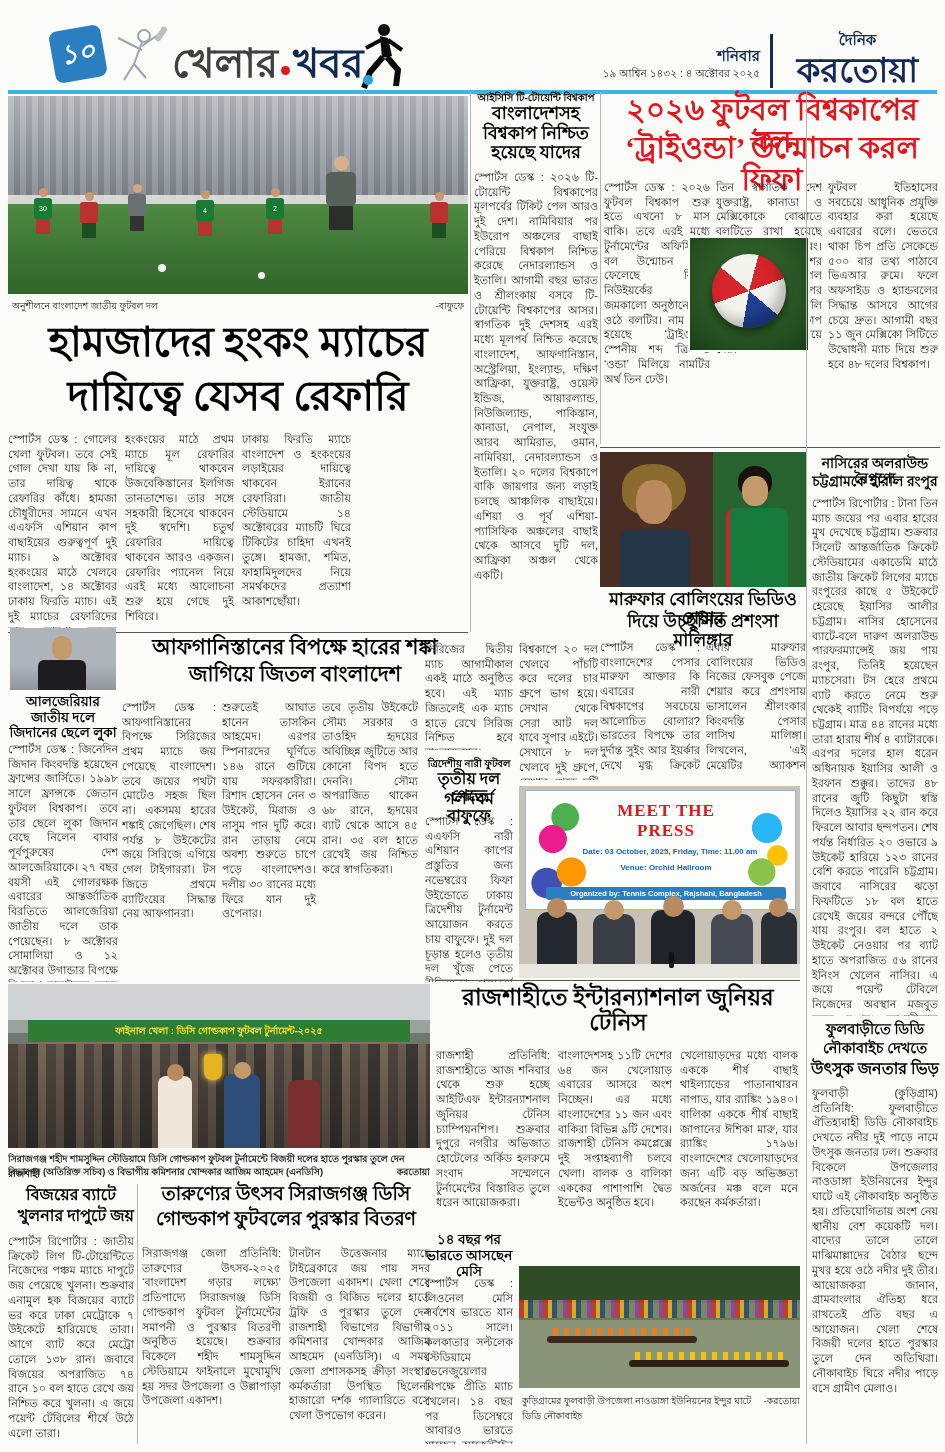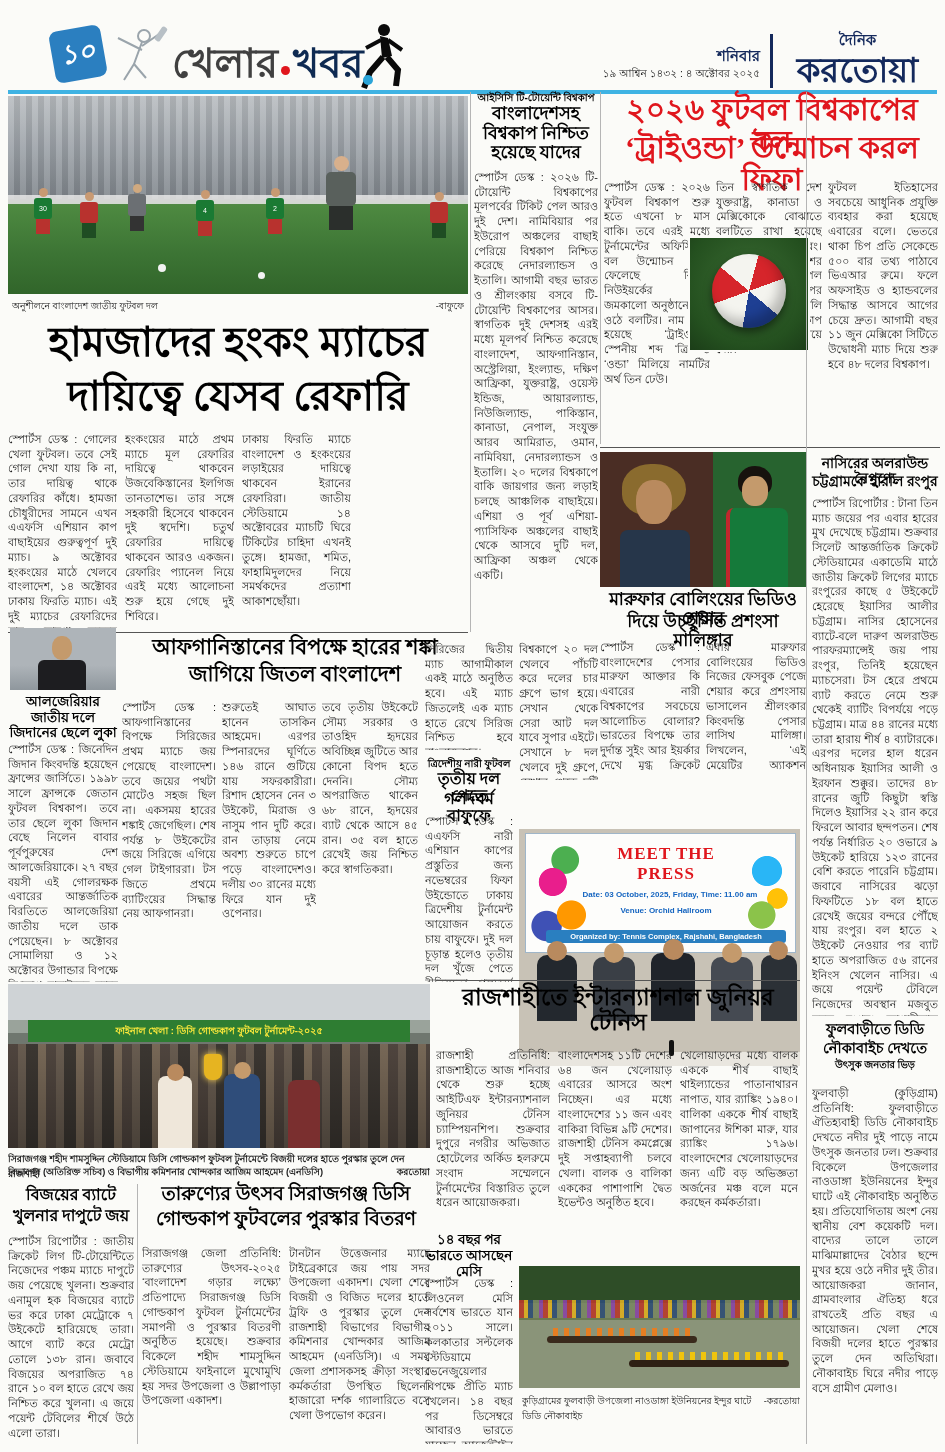--- a/index.html
+++ b/index.html
@@ -160,21 +160,21 @@
   <div class="abs body-text" style="left:122px;top:700px;width:94px;height:282px;">স্পোর্টস ডেস্ক : আফগানিস্তানের বিপক্ষে সিরিজের প্রথম ম্যাচে জয় পেয়েছে বাংলাদেশ। তবে জয়ের পথটা মোটেও সহজ ছিল না। একসময় হারের শঙ্কাই জেগেছিল। শেষ পর্যন্ত ৮ উইকেটের জয়ে সিরিজে এগিয়ে গেল টাইগাররা। টস জিতে প্রথমে ব্যাটিংয়ের সিদ্ধান্ত নেয় আফগানরা।</div>
   <div class="abs body-text" style="left:222px;top:700px;width:94px;height:282px;">শুরুতেই আঘাত হানেন তাসকিন আহমেদ। এরপর স্পিনারদের ঘূর্ণিতে ১৪৬ রানে গুটিয়ে যায় সফরকারীরা। রিশাদ হোসেন নেন ৩ উইকেট, মিরাজ ও নাসুম পান দুটি করে। রান তাড়ায় নেমে অবশ্য শুরুতে চাপে পড়ে বাংলাদেশও। দলীয় ৩০ রানের মধ্যে ফিরে যান দুই ওপেনার।</div>
   <div class="abs body-text" style="left:322px;top:700px;width:96px;height:282px;">তবে তৃতীয় উইকেটে সৌম্য সরকার ও তাওহিদ হৃদয়ের অবিচ্ছিন্ন জুটিতে আর কোনো বিপদ হতে দেননি। সৌম্য অপরাজিত থাকেন ৬৮ রানে, হৃদয়ের ব্যাট থেকে আসে ৪৫ রান। ৩৫ বল হাতে রেখেই জয় নিশ্চিত করে স্বাগতিকরা।</div>
   <div class="abs body-text" style="left:425px;top:642px;width:88px;height:108px;">সিরিজের দ্বিতীয় ম্যাচ আগামীকাল একই মাঠে অনুষ্ঠিত হবে। এই ম্যাচ জিতলেই এক ম্যাচ হাতে রেখে সিরিজ নিশ্চিত হবে বাংলাদেশের।</div>
 
   <div class="abs kicker" style="left:425px;top:756px;width:88px;font-size:10px;">ত্রিদেশীয় নারী ফুটবল</div>
   <div class="abs hl" style="left:425px;top:770px;width:88px;font-size:16px;">তৃতীয় দল পেতে</div>
   <div class="abs hl" style="left:425px;top:790px;width:88px;font-size:16px;">গলদঘর্ম বাফুফে</div>
   <div class="abs body-text" style="left:425px;top:814px;width:88px;height:168px;">স্পোর্টস ডেস্ক : এএফসি নারী এশিয়ান কাপের প্রস্তুতির জন্য নভেম্বরের ফিফা উইন্ডোতে ঢাকায় ত্রিদেশীয় টুর্নামেন্ট আয়োজন করতে চায় বাফুফে। দুই দল চূড়ান্ত হলেও তৃতীয় দল খুঁজে পেতে রীতিমতো গলদঘর্ম অবস্থা ফেডারেশনের। কয়েকটি দেশকে প্রস্তাব পাঠানো হলেও এখনো সাড়া মেলেনি।</div>
 
-  <div class="photo" style="left:519px;top:786px;width:281px;height:237px;background:#c8c2b6;margin-top:43px;">
+  <div class="photo" style="left:519px;top:786px;width:281px;height:192px;background:#c8c2b6;">
     <div style="position:absolute;left:6px;top:4px;width:269px;height:118px;background:#fdfdfb;border:1px solid #9fb6c9;">
       <div style="position:absolute;left:2px;top:4px;width:62px;height:110px;background:radial-gradient(circle at 40% 40%,#e91e8c 0 18%,transparent 19%),radial-gradient(circle at 70% 70%,#ff9800 0 16%,transparent 17%),radial-gradient(circle at 30% 80%,#3f51b5 0 15%,transparent 16%),radial-gradient(circle at 60% 20%,#4caf50 0 14%,transparent 15%);"></div>
       <div style="position:absolute;right:2px;top:4px;width:52px;height:110px;background:radial-gradient(circle at 50% 30%,#29b6f6 0 18%,transparent 19%),radial-gradient(circle at 40% 70%,#8bc34a 0 16%,transparent 17%),radial-gradient(circle at 70% 55%,#ffc107 0 14%,transparent 15%);"></div>
       <div style="position:absolute;left:60px;top:10px;width:160px;text-align:center;color:#e0161d;font-weight:900;font-size:17px;font-family:'Liberation Serif',serif;letter-spacing:1px;">MEET THE PRESS</div>
       <div style="position:absolute;left:44px;top:56px;width:200px;text-align:center;color:#1565c0;font-weight:bold;font-size:8px;">Date: 03 October, 2025, Friday, Time: 11.00 am</div>
       <div style="position:absolute;left:40px;top:72px;width:200px;text-align:center;color:#1565c0;font-weight:bold;font-size:8px;">Venue: Orchid Hallroom</div>
       <div style="position:absolute;left:20px;top:96px;width:240px;text-align:center;color:#fff;background:#2a7fc0;font-weight:bold;font-size:7.5px;padding:2px 0;border-radius:3px;">Organized by: Tennis Complex, Rajshahi, Bangladesh</div>
     </div>
     <div style="position:absolute;left:18px;top:126px;width:40px;height:66px;background:#23282e;border-radius:10px 10px 0 0;"></div>
     <div style="position:absolute;left:28px;top:112px;width:20px;height:20px;background:#b98a5e;border-radius:50%;"></div>
@@ -206,21 +206,21 @@
     <div style="position:absolute;left:159px;top:80px;width:17px;height:17px;background:#b98a5e;border-radius:50%;"></div>
     <div style="position:absolute;left:216px;top:90px;width:36px;height:74px;background:#2f4d7a;border-radius:8px 8px 0 0;"></div>
     <div style="position:absolute;left:226px;top:78px;width:17px;height:17px;background:#c49a6c;border-radius:50%;"></div>
     <div style="position:absolute;left:280px;top:96px;width:32px;height:68px;background:#7a2f2f;border-radius:8px 8px 0 0;"></div>
   </div>
   <div class="abs caption" style="left:8px;top:1152px;width:422px;font-weight:bold;">সিরাজগঞ্জ শহীদ শামসুদ্দিন স্টেডিয়ামে ডিসি গোল্ডকাপ ফুটবল টুর্নামেন্টে বিজয়ী দলের হাতে পুরস্কার তুলে দেন রাজশাহী</div>
   <div class="abs caption" style="left:8px;top:1165px;width:360px;font-weight:bold;">বিভাগের (অতিরিক্ত সচিব) ও বিভাগীয় কমিশনার খোন্দকার আজিম আহমেদ (এনডিসি)</div>
   <div class="abs caption" style="left:370px;top:1165px;width:60px;text-align:right;font-weight:bold;">করতোয়া</div>
 
   <div class="abs hl" style="left:8px;top:1186px;width:126px;font-size:16px;">বিজয়ের ব্যাটে</div>
-  <div class="abs hl" style="left:8px;top:1207px;width:126px;font-size:16px;">খুলনার দাপুটে জয়</div>
+  <div class="abs hl" style="left:8px;top:1207px;width:126px;font-size:16px;text-align:right;">খুলনার দাপুটে জয়</div>
   <div class="abs body-text" style="left:8px;top:1234px;width:126px;height:210px;">স্পোর্টস রিপোর্টার : জাতীয় ক্রিকেট লিগ টি-টোয়েন্টিতে নিজেদের পঞ্চম ম্যাচে দাপুটে জয় পেয়েছে খুলনা। শুক্রবার এনামুল হক বিজয়ের ব্যাটে ভর করে ঢাকা মেট্রোকে ৭ উইকেটে হারিয়েছে তারা। আগে ব্যাট করে মেট্রো তোলে ১৩৮ রান। জবাবে বিজয়ের অপরাজিত ৭৪ রানে ১০ বল হাতে রেখে জয় নিশ্চিত করে খুলনা। এ জয়ে পয়েন্ট টেবিলের শীর্ষে উঠে এলো তারা।</div>
   <div class="vline" style="left:137px;top:1184px;height:260px;"></div>
 
   <div class="abs hl" style="left:142px;top:1209px;width:288px;font-size:19px;">গোল্ডকাপ ফুটবলের পুরস্কার বিতরণ</div>
   <div class="abs hl" style="left:142px;top:1184px;width:288px;font-size:19px;">তারুণ্যের উৎসব সিরাজগঞ্জ ডিসি</div>
   <div class="abs body-text" style="left:142px;top:1246px;width:139px;height:198px;">সিরাজগঞ্জ জেলা প্রতিনিধি: তারুণ্যের উৎসব-২০২৫ ‘বাংলাদেশ গড়ার লক্ষ্যে’ প্রতিপাদ্যে সিরাজগঞ্জ ডিসি গোল্ডকাপ ফুটবল টুর্নামেন্টের সমাপনী ও পুরস্কার বিতরণী অনুষ্ঠিত হয়েছে। শুক্রবার বিকেলে শহীদ শামসুদ্দিন স্টেডিয়ামে ফাইনালে মুখোমুখি হয় সদর উপজেলা ও উল্লাপাড়া উপজেলা একাদশ।</div>
   <div class="abs body-text" style="left:289px;top:1246px;width:141px;height:198px;">টানটান উত্তেজনার ম্যাচে টাইব্রেকারে জয় পায় সদর উপজেলা একাদশ। খেলা শেষে বিজয়ী ও বিজিত দলের হাতে ট্রফি ও পুরস্কার তুলে দেন রাজশাহী বিভাগের বিভাগীয় কমিশনার খোন্দকার আজিম আহমেদ (এনডিসি)। এ সময় জেলা প্রশাসকসহ ক্রীড়া সংস্থার কর্মকর্তারা উপস্থিত ছিলেন। হাজারো দর্শক গ্যালারিতে বসে খেলা উপভোগ করেন।</div>
 
   <div class="abs hl" style="left:425px;top:1232px;width:88px;font-size:13.5px;line-height:1.2;">১৪ বছর পর ভারতে আসছেন মেসি</div>
   <div class="abs body-text" style="left:425px;top:1276px;width:88px;height:168px;">স্পোর্টস ডেস্ক : লিওনেল মেসি সর্বশেষ ভারতে যান ২০১১ সালে। কলকাতার সল্টলেক স্টেডিয়ামে ভেনেজুয়েলার বিপক্ষে প্রীতি ম্যাচ খেলেন। ১৪ বছর পর ডিসেম্বরে আবারও ভারতে যাচ্ছেন আর্জেন্টাইন মহাতারকা।</div>
@@ -230,16 +230,16 @@
     <div style="position:absolute;left:28px;top:70px;width:150px;height:7px;background:#3a2a1c;border-radius:4px;"></div>
     <div style="position:absolute;left:34px;top:62px;width:138px;height:8px;background:repeating-linear-gradient(90deg,#e67e22 0 5px,transparent 5px 11px);"></div>
     <div style="position:absolute;left:110px;top:94px;width:160px;height:7px;background:#2e2014;border-radius:4px;"></div>
     <div style="position:absolute;left:116px;top:86px;width:148px;height:8px;background:repeating-linear-gradient(90deg,#f1c40f 0 5px,transparent 5px 11px);"></div>
   </div>
   <div class="abs caption" style="left:522px;top:1394px;width:230px;">কুড়িগ্রামের ফুলবাড়ী উপজেলা নাওডাঙ্গা ইউনিয়নের ইন্দুর ঘাটে ডিডি নৌকাবাইচ</div>
   <div class="abs caption" style="left:752px;top:1394px;width:48px;text-align:right;">-করতোয়া</div>
 
   <div class="abs hl" style="left:810px;top:1022px;width:130px;font-size:14.5px;">ফুলবাড়ীতে ডিডি</div>
   <div class="abs hl" style="left:810px;top:1041px;width:130px;font-size:14.5px;">নৌকাবাইচ দেখতে</div>
-  <div class="abs hl" style="left:810px;top:1060px;width:130px;font-size:10px;">উৎসুক জনতার ভিড়</div>
+  <div class="abs hl" style="left:810px;top:1060px;width:130px;font-size:16px;">উৎসুক জনতার ভিড়</div>
   <div class="abs body-text" style="left:812px;top:1086px;width:126px;height:358px;">ফুলবাড়ী (কুড়িগ্রাম) প্রতিনিধি: ফুলবাড়ীতে ঐতিহ্যবাহী ডিডি নৌকাবাইচ দেখতে নদীর দুই পাড়ে নামে উৎসুক জনতার ঢল। শুক্রবার বিকেলে উপজেলার নাওডাঙ্গা ইউনিয়নের ইন্দুর ঘাটে এই নৌকাবাইচ অনুষ্ঠিত হয়। প্রতিযোগিতায় অংশ নেয় স্থানীয় বেশ কয়েকটি দল। বাদ্যের তালে তালে মাঝিমাল্লাদের বৈঠার ছন্দে মুখর হয়ে ওঠে নদীর দুই তীর। আয়োজকরা জানান, গ্রামবাংলার ঐতিহ্য ধরে রাখতেই প্রতি বছর এ আয়োজন। খেলা শেষে বিজয়ী দলের হাতে পুরস্কার তুলে দেন অতিথিরা। নৌকাবাইচ ঘিরে নদীর পাড়ে বসে গ্রামীণ মেলাও।</div>
 
 </div>
 
 </body></html>

